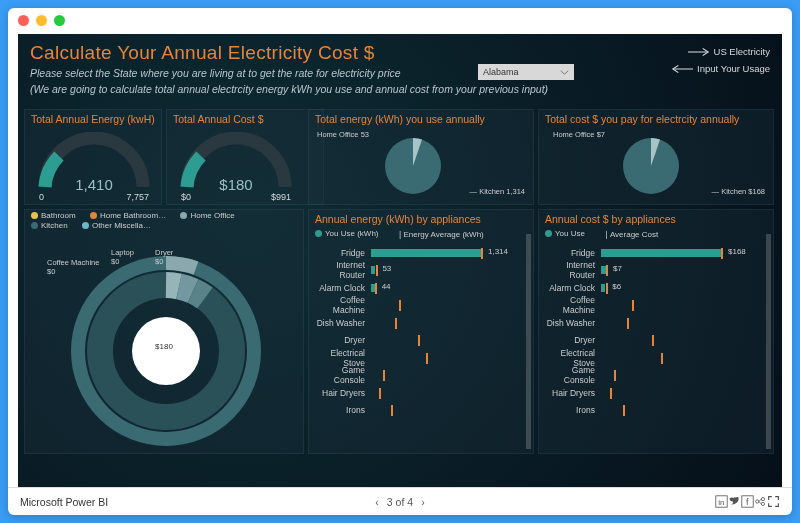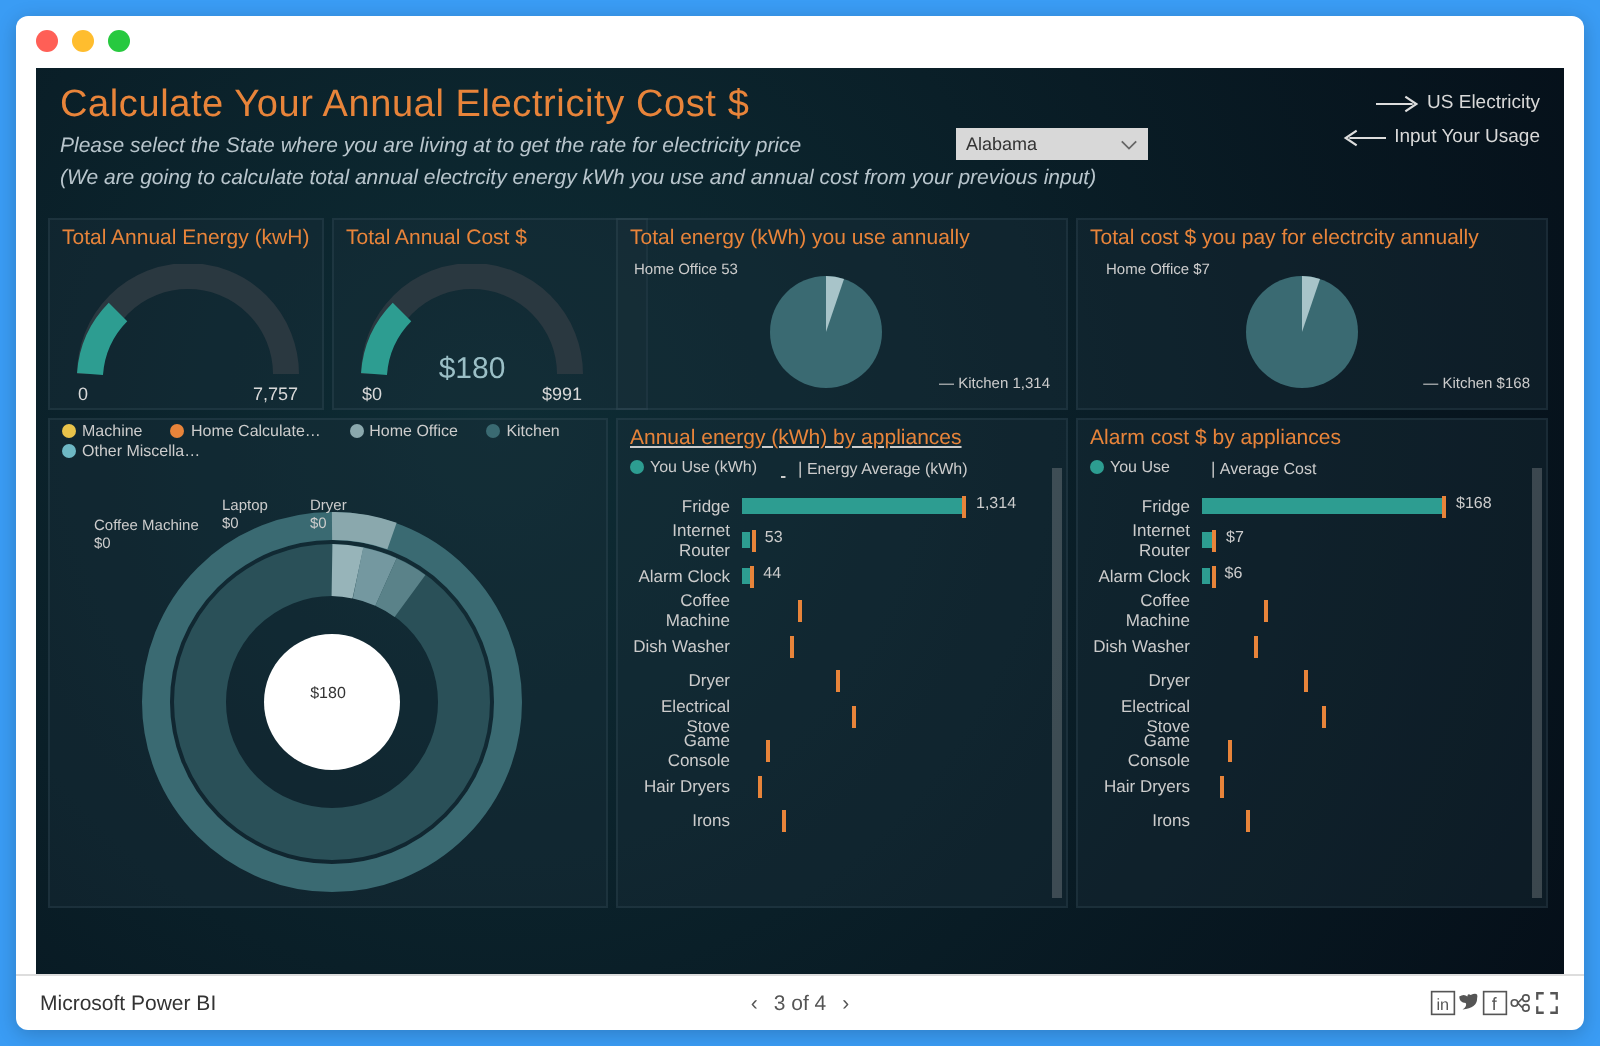--- a/index.html
+++ b/index.html
@@ -80,20 +80,21 @@
       </div>
     </div>
 
     <div class="panel" style="top:75px; left:6px; width:138px; height:96px;">
       <div class="ptitle">Total Annual Energy (kwH)</div>
       <div class="gwrap" style="left:10px; top:22px; width:118px; height:70px;">
         <svg width="118" height="62" viewBox="0 0 118 62">
           <path d="M10 55 A49 49 0 0 1 108 55" stroke="#2a3840" stroke-width="13" fill="none"></path>
           <path d="M10 55 A49 49 0 0 1 24 24" stroke="#2d9d91" stroke-width="13" fill="none"></path>
         </svg>
+        <div class="gval">1,410</div>
         <div class="gmin">0</div>
         <div class="gmax">7,757</div>
       </div>
     </div>
 
     <div class="panel" style="top:75px; left:148px; width:158px; height:96px;">
       <div class="ptitle">Total Annual Cost $</div>
       <div class="gwrap" style="left:10px; top:22px; width:118px; height:70px;">
         <svg width="118" height="62" viewBox="0 0 118 62">
           <path d="M10 55 A49 49 0 0 1 108 55" stroke="#2a3840" stroke-width="13" fill="none"></path>
@@ -122,25 +123,25 @@
         <path d="M30 30 L30 2 A28 28 0 0 1 39 3.5 Z" fill="#a8c4c9"></path>
       </svg>
       <div class="pielbl" style="left:14px; top:20px;">Home Office $7</div>
       <div class="pielbl" style="right:8px; bottom:8px;">— <span>Kitchen $168</span></div>
     </div>
 
     <div class="panel" style="top:175px; left:6px; width:280px; height:245px;">
       <div class="legend">
         <span>
             <i class="lb" style="background:#e8c34a"></i>
-            <span>Machine</span>
+            <span>Bathroom</span>
           </span>
         <span>
             <i class="lb" style="background:#e8843a"></i>
-            <span>Home Calculate…</span>
+            <span>Home Bathroom…</span>
           </span>
         <span>
             <i class="lb" style="background:#8aa8ad"></i>
             <span>Home Office</span>
           </span>
         <span>
             <i class="lb" style="background:#3a6a72"></i>
             <span>Kitchen</span>
           </span>
         <span>
@@ -161,21 +162,21 @@
           <div>$180</div>
       </div>
       <div class="pielbl" style="left:22px; top:48px; white-space:pre;">Coffee Machine
 $0</div>
       <div class="pielbl" style="left:86px; top:38px; white-space:pre;">Laptop
 $0</div>
       <div class="pielbl" style="left:130px; top:38px; white-space:pre;">Dryer
 $0</div>
     </div>
 
-    <div class="panel" style="top:175px; left:290px; width:226px; height:245px;text-decoration:underline;">
+    <div class="panel" style="top:175px; left:290px; width:226px; height:245px;">
       <div class="ptitle">Annual energy (kWh) by appliances</div>
       <div class="legend">
         <span>
             <i class="lb" style="background:#2d9d91"></i>
             <span>You Use (kWh)</span>
           </span>
         <span style="margin-left:4px;">❘ <span>Energy Average (kWh)</span></span>
       </div>
       <div id="bars-energy" style="position:absolute; top:34px; left:0; right:10px;">
           <div class="barrow">
@@ -249,21 +250,21 @@
             <div class="btrack">
               <div class="bbar" style="width: 0px;"></div>
               <div class="bavg" style="left: 19.6429px;"></div>
             </div>
           </div>
         </div>
       <div class="scroll"></div>
     </div>
 
     <div class="panel" style="top:175px; left:520px; width:236px; height:245px;">
-      <div class="ptitle">Alarm cost $ by appliances</div>
+      <div class="ptitle">Annual cost $ by appliances</div>
       <div class="legend">
         <span>
             <i class="lb" style="background:#2d9d91"></i>
             <span>You Use</span>
           </span>
         <span style="margin-left:4px;">❘ <span>Average Cost</span></span>
       </div>
       <div id="bars-cost" style="position:absolute; top:34px; left:0; right:10px;">
           <div class="barrow">
             <div class="blbl">Fridge</div>

